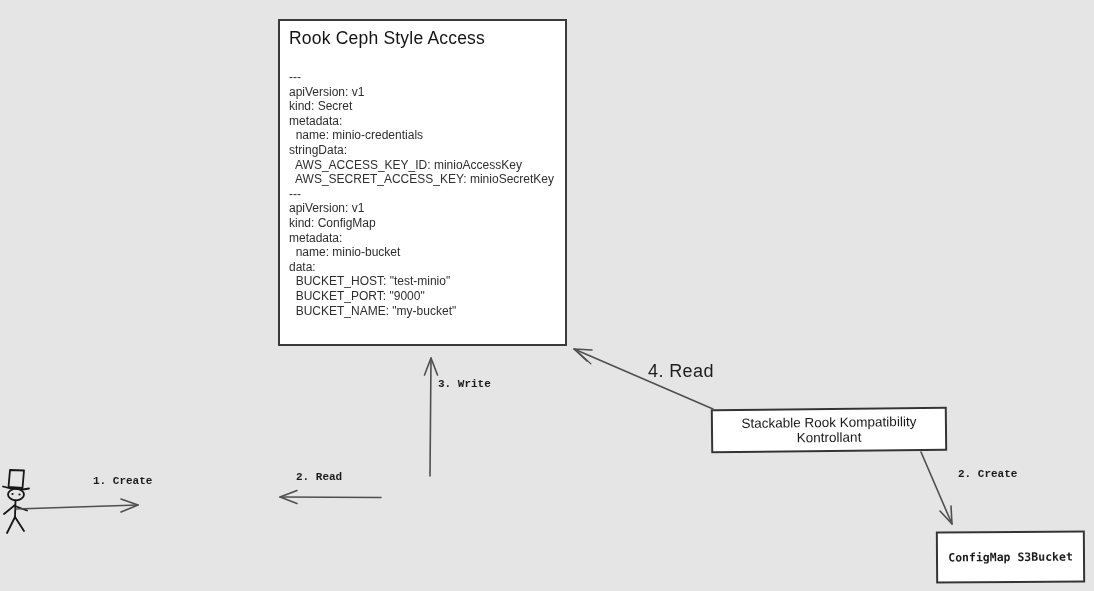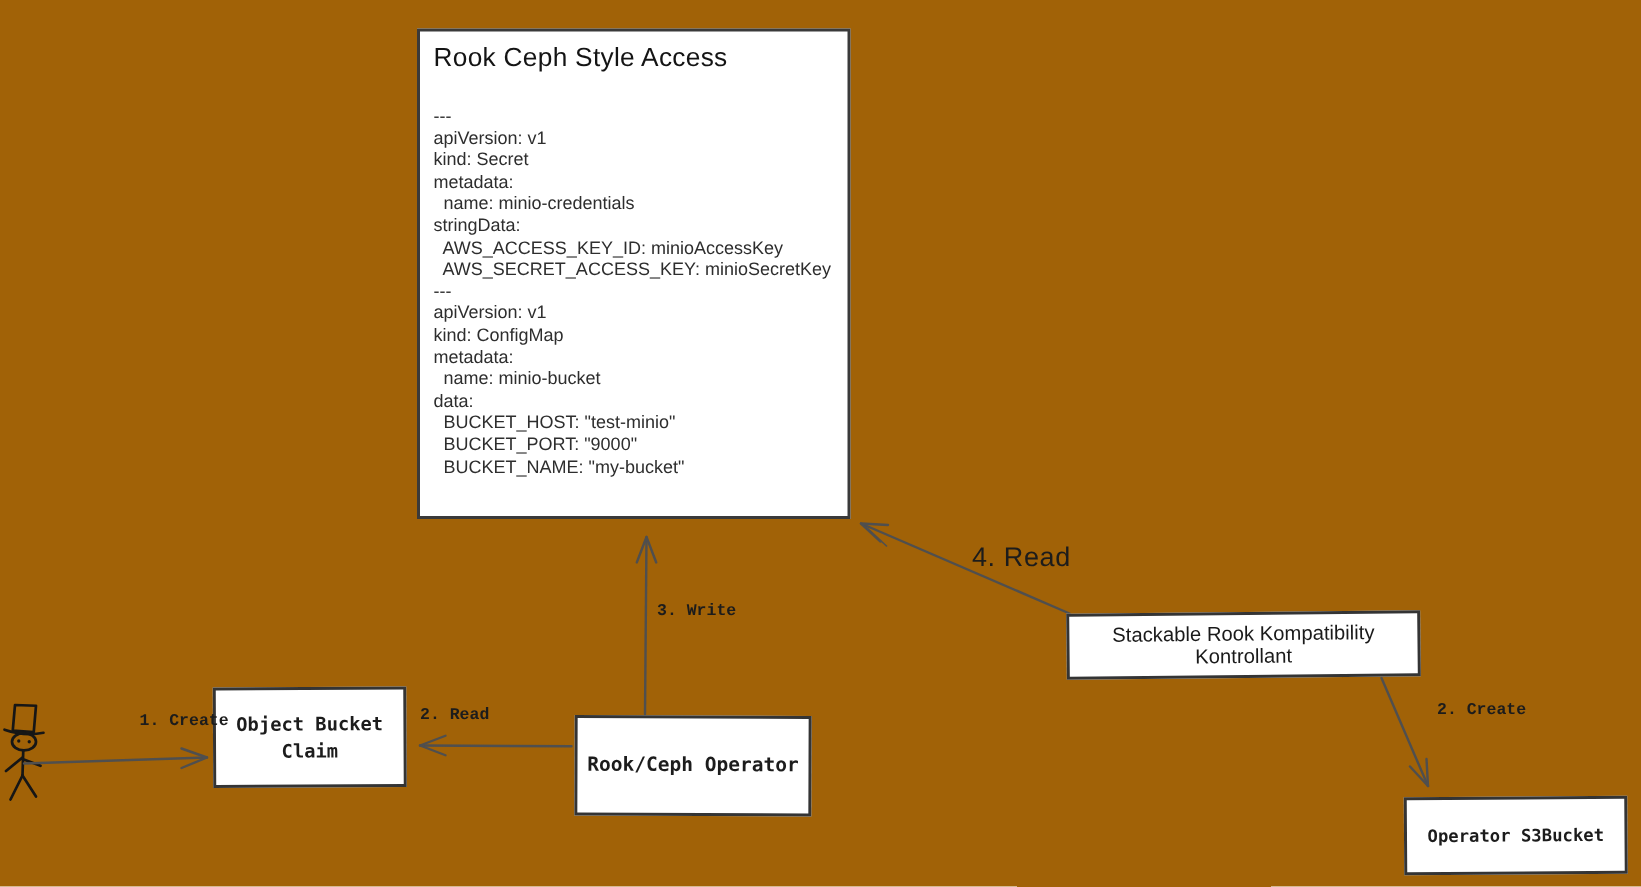--- a/index.html
+++ b/index.html
@@ -2,21 +2,21 @@
 <html><head>
 <meta charset="utf-8">
 <style>
   * { margin:0; padding:0; box-sizing:border-box; }
   html,body { background:#ffffff; }
   body {
     width:1094px; height:591px; overflow:hidden;
     font-family:"Liberation Sans", sans-serif;
     color:#1c1c1c;
   }
-  .canvas { position:relative; width:1094px; height:591px; background:#a16207; }
+  .canvas { position:relative; width:1094px; height:591px; background:#e5e5e5; }
   .connectors { position:absolute; left:0; top:0; width:1094px; height:591px; }
 
   .box {
     position:absolute; border:2px solid #343434; background:#ffffff;
     display:flex; flex-direction:column; align-items:center; justify-content:center;
     text-align:center;
   }
   .main-box {
     left:278px; top:19px; width:289px; height:327px;
     align-items:flex-start; justify-content:flex-start; text-align:left;
@@ -48,22 +48,22 @@
     left:936px; top:531px; width:149px; height:52px;
     font-family:"DejaVu Sans Mono", monospace; font-size:11.5px; font-weight:600;
     transform:rotate(-0.4deg);
   }
 
   .edge-label { position:absolute; color:#1c1c1c; white-space:nowrap; }
   .mono-label { font-family:"Liberation Mono", monospace; font-size:11px; font-weight:600; }
   .sans-label { font-family:"Liberation Sans", sans-serif; font-size:18px; letter-spacing:0.4px; }
 
   .lbl-1 { left:57px;  top:475px;margin-left:36px; }
-  .lbl-2 { left:280px; top:471px; }
-  .lbl-3 { left:438px; top:402px; }
+  .lbl-2 { left:296px; top:471px; }
+  .lbl-3 { left:438px; top:378px; }
   .lbl-4 { left:648px; top:361px; }
   .lbl-5 { left:958px; top:468px; }
 </style>
 </head>
 <body>
 
 <div class="canvas">
 
   <svg class="connectors" viewBox="0 0 1094 591" xmlns="http://www.w3.org/2000/svg">
 
@@ -103,35 +103,28 @@
         <path d="M952,524 L951,506 M952,524 L940,511"></path>
       </g>
     </g>
   </svg>
 
   <div class="box main-box">
     <div class="main-title">Rook Ceph Style Access</div>
     <div class="yaml"><div>---</div><div>apiVersion: v1</div><div>kind: Secret</div><div>metadata:</div><div>  name: minio-credentials</div><div>stringData:</div><div>  AWS_ACCESS_KEY_ID: minioAccessKey</div><div>  AWS_SECRET_ACCESS_KEY: minioSecretKey</div><div>---</div><div>apiVersion: v1</div><div>kind: ConfigMap</div><div>metadata:</div><div>  name: minio-bucket</div><div>data:</div><div>  BUCKET_HOST: "test-minio"</div><div>  BUCKET_PORT: "9000"</div><div>  BUCKET_NAME: "my-bucket"</div></div>
   </div>
 
-  <div class="box obc">
-    <div>Object Bucket</div>
-    <div>Claim</div>
-  </div>
 
-  <div class="box operator">
-    <div>Rook/Ceph Operator</div>
-  </div>
 
   <div class="box kontrollant">
     <div>Stackable Rook Kompatibility Kontrollant</div>
   </div>
 
   <div class="box s3bucket">
-    <div>Operator S3Bucket</div>
+    <div>ConfigMap S3Bucket</div>
   </div>
 
   <div class="edge-label mono-label lbl-1">1. Create</div>
   <div class="edge-label mono-label lbl-2">2. Read</div>
   <div class="edge-label mono-label lbl-3">3. Write</div>
   <div class="edge-label sans-label lbl-4">4. Read</div>
   <div class="edge-label mono-label lbl-5">2. Create</div>
 
 </div>
 

